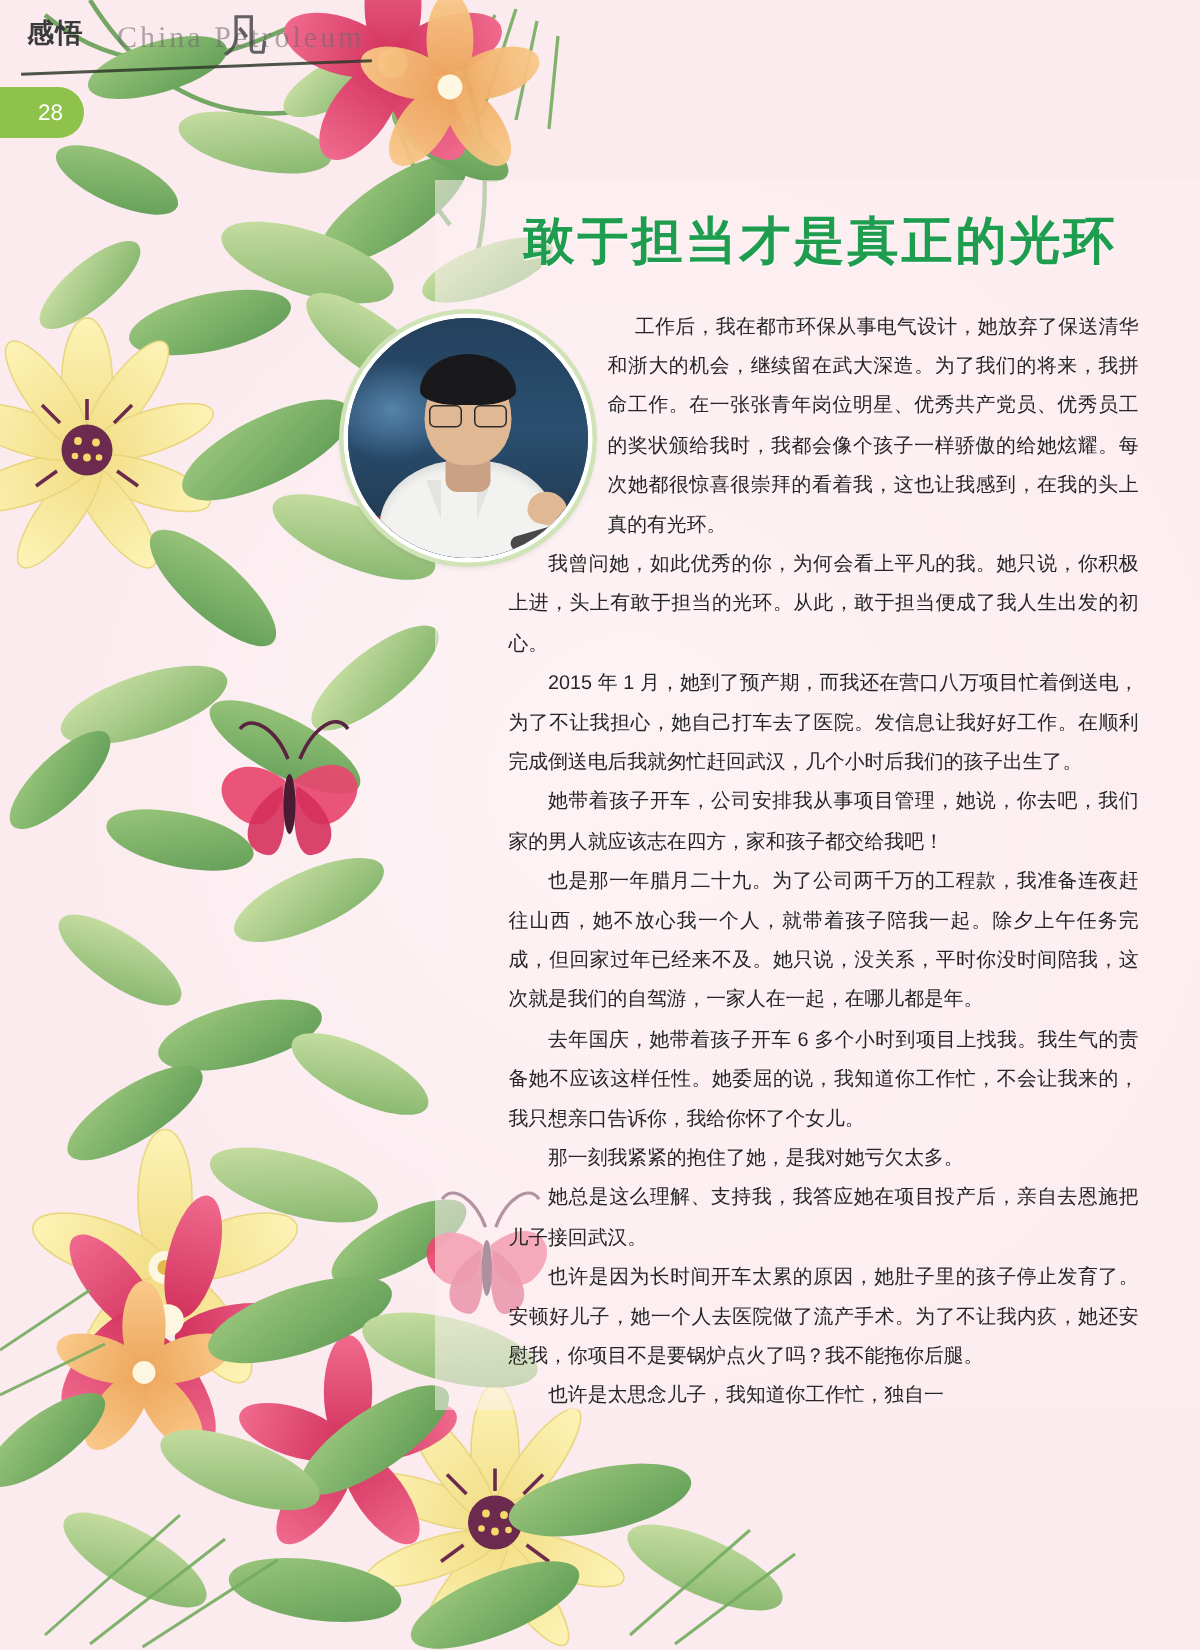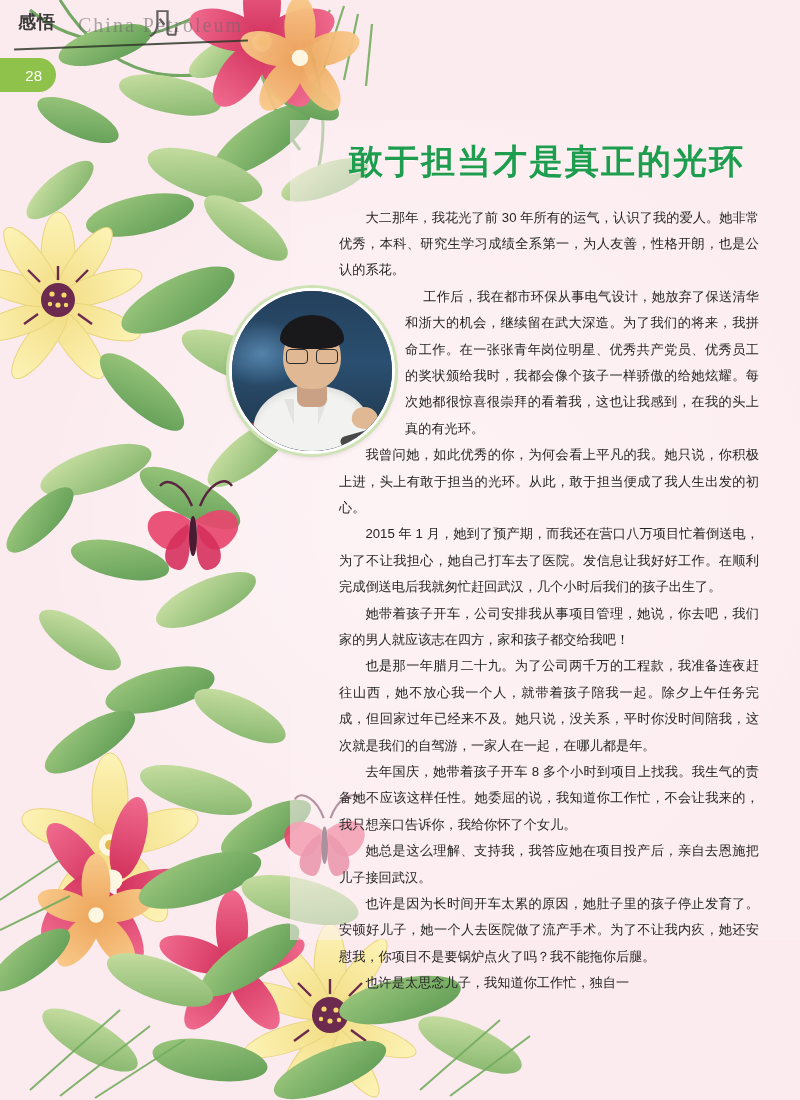--- a/index.html
+++ b/index.html
@@ -504,21 +504,20 @@
     <div class="header-brand">China Petroleum</div>
     <div class="header-logo">凡</div>
     <div class="header-rule"></div>
   </div>
   <div class="page-number">28</div>
 
   <div class="article">
     <h1 class="article-title">敢于担当才是真正的光环</h1>
 
     <div class="body-text">
-      <p>大二那年，我花光了前 30 年所有的运气，认识了我的爱人。她非常优秀，本科、研究生学习成绩全系第一，为人友善，性格开朗，也是公认的系花。</p>
 
       <div class="portrait">
         <div class="bg-wall"></div>
         <div class="screen-glow"></div>
         <div class="red-rail"></div>
         <div class="shirt"></div>
         <div class="collar-l"></div>
         <div class="collar-r"></div>
         <div class="neck"></div>
         <div class="head"></div>
@@ -526,20 +525,21 @@
         <div class="glasses"></div>
         <div class="hand"></div>
         <div class="mic"></div>
       </div>
 
       <p>工作后，我在都市环保从事电气设计，她放弃了保送清华和浙大的机会，继续留在武大深造。为了我们的将来，我拼命工作。在一张张青年岗位明星、优秀共产党员、优秀员工的奖状颁给我时，我都会像个孩子一样骄傲的给她炫耀。每次她都很惊喜很崇拜的看着我，这也让我感到，在我的头上真的有光环。</p>
       <p>我曾问她，如此优秀的你，为何会看上平凡的我。她只说，你积极上进，头上有敢于担当的光环。从此，敢于担当便成了我人生出发的初心。</p>
       <p>2015 年 1 月，她到了预产期，而我还在营口八万项目忙着倒送电，为了不让我担心，她自己打车去了医院。发信息让我好好工作。在顺利完成倒送电后我就匆忙赶回武汉，几个小时后我们的孩子出生了。</p>
       <p>她带着孩子开车，公司安排我从事项目管理，她说，你去吧，我们家的男人就应该志在四方，家和孩子都交给我吧！</p>
       <p>也是那一年腊月二十九。为了公司两千万的工程款，我准备连夜赶往山西，她不放心我一个人，就带着孩子陪我一起。除夕上午任务完成，但回家过年已经来不及。她只说，没关系，平时你没时间陪我，这次就是我们的自驾游，一家人在一起，在哪儿都是年。</p>
-      <p>去年国庆，她带着孩子开车 8 多个小时到项目上找我。我生气的责备她不应该这样任性。她委屈的说，我知道你工作忙，不会让我来的，我只想亲口告诉你，我给你怀了个女儿。</p>
+      <p>去年国庆，她带着孩子开车 6 多个小时到项目上找我。我生气的责备她不应该这样任性。她委屈的说，我知道你工作忙，不会让我来的，我只想亲口告诉你，我给你怀了个女儿。</p>
+      <p>那一刻我紧紧的抱住了她，是我对她亏欠太多。</p>
       <p>她总是这么理解、支持我，我答应她在项目投产后，亲自去恩施把儿子接回武汉。</p>
       <p>也许是因为长时间开车太累的原因，她肚子里的孩子停止发育了。安顿好儿子，她一个人去医院做了流产手术。为了不让我内疚，她还安慰我，你项目不是要锅炉点火了吗？我不能拖你后腿。</p>
       <p>也许是太思念儿子，我知道你工作忙，独自一</p>
     </div>
   </div>
 
 </div>
 
 </body></html>

